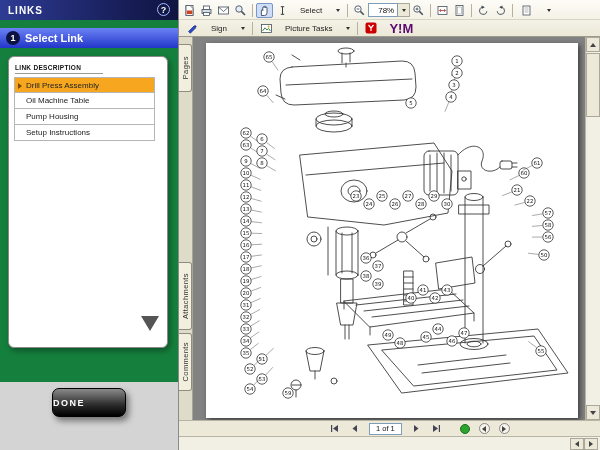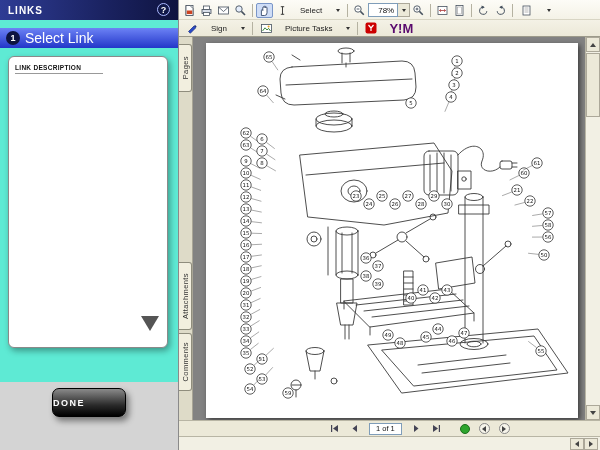--- a/index.html
+++ b/index.html
@@ -1,26 +1,26 @@
 <!DOCTYPE html>
 <html><head>
 <meta charset="utf-8">
 <style>
 *{margin:0;padding:0;box-sizing:border-box}
 html,body{width:600px;height:450px}
 body{font-family:"Liberation Sans",sans-serif;background:#d4d4d4;position:relative;overflow:hidden}
 
 
-.links-panel{position:absolute;left:0;top:0;width:178px;height:382px;background:#5eead4}
+.links-panel{position:absolute;left:0;top:0;width:178px;height:382px;background:#15803d}
 .links-header{position:absolute;top:0;left:0;right:0;height:20px;background:linear-gradient(90deg,#2e3c94 0%,#1a2260 60%,#0f1440 100%);display:flex;align-items:center;padding:0 8px}
 .links-title{color:#fff;font-size:10px;font-weight:bold;letter-spacing:1px}
 .help-btn{position:absolute;right:8px;top:3px;width:13px;height:13px;border-radius:50%;background:#101848;border:1px solid #aab8ff;color:#fff;font-size:9px;font-weight:bold;display:flex;align-items:center;justify-content:center;cursor:default}
 .step-bar{position:absolute;top:28px;left:0;right:0;height:20px;background:linear-gradient(#6c82f5,#2236c9);display:flex;align-items:center;padding:0 6px;gap:5px}
 .step-circle{width:14px;height:14px;border-radius:50%;background:#0d1340;color:#fff;font-size:9px;font-weight:bold;display:flex;align-items:center;justify-content:center;flex:0 0 auto}
-.step-label{color:#fff;font-size:14px;font-weight:normal}
+.step-label{color:#fff;font-size:11px;font-weight:bold}
 .list-card{position:absolute;left:8px;top:56px;width:160px;height:292px;background:#fff;border:1px solid #8a8a8a;border-radius:6px;box-shadow:2px 3px 6px rgba(0,0,0,.35)}
 .list-header{font-size:6.5px;font-weight:bold;color:#111;margin:7px 0 0 6px;padding-bottom:2px;border-bottom:1px solid #999;width:88px;letter-spacing:.3px}
 .rows{margin-top:3px}
 .row{position:relative;width:141px;margin-left:5px;height:16px;line-height:15px;font-size:8px;color:#222;border:1px solid #b5b5b5;border-top:none;padding-left:11px;background:#fff}
 .rows .row:first-child{border-top:1px solid #b5b5b5}
 .row.selected{background:#F6A71F}
 .row .row-marker{display:none}
 .row.selected .row-marker{display:block;position:absolute;left:3px;top:5px;width:0;height:0;border-top:3px solid transparent;border-bottom:3px solid transparent;border-left:4px solid #7c4a00}
 .scroll-tri{position:absolute;right:8px;bottom:16px;width:0;height:0;border-left:9px solid transparent;border-right:9px solid transparent;border-top:15px solid #555}
 .done-btn{position:absolute;left:52px;top:388px;width:74px;height:29px;border-radius:7px;background:linear-gradient(#8a8a8a,#2a2a2a 60%,#000);border:1px solid #000;box-shadow:3px 4px 6px rgba(0,0,0,.45);color:#fff;font-size:9px;font-weight:bold;letter-spacing:1.5px;display:flex;align-items:center;justify-content:flex-start}
@@ -83,20 +83,38 @@
       <span>?</span>
     </div>
   </div>
   <div class="step-bar">
     <div class="step-circle">1</div>
     <span class="step-label">Select Link</span>
   </div>
 
   <div class="list-card">
     <div class="list-header">LINK DESCRIPTION</div>
+    <div class="rows">
+      <div class="row selected">
+        <span class="row-marker"></span>
+        <span>Drill Press Assembly</span>
+      </div>
+      <div class="row">
+        
+        <span>Oil Machine Table</span>
+      </div>
+      <div class="row">
+        
+        <span>Pump Housing</span>
+      </div>
+      <div class="row">
+        
+        <span>Setup Instructions</span>
+      </div>
+    </div>
     <div class="scroll-tri"></div>
   </div>
 
   <div class="done-btn">
     <span>DONE</span>
   </div>
 </div>
 
 <div class="main">
 

